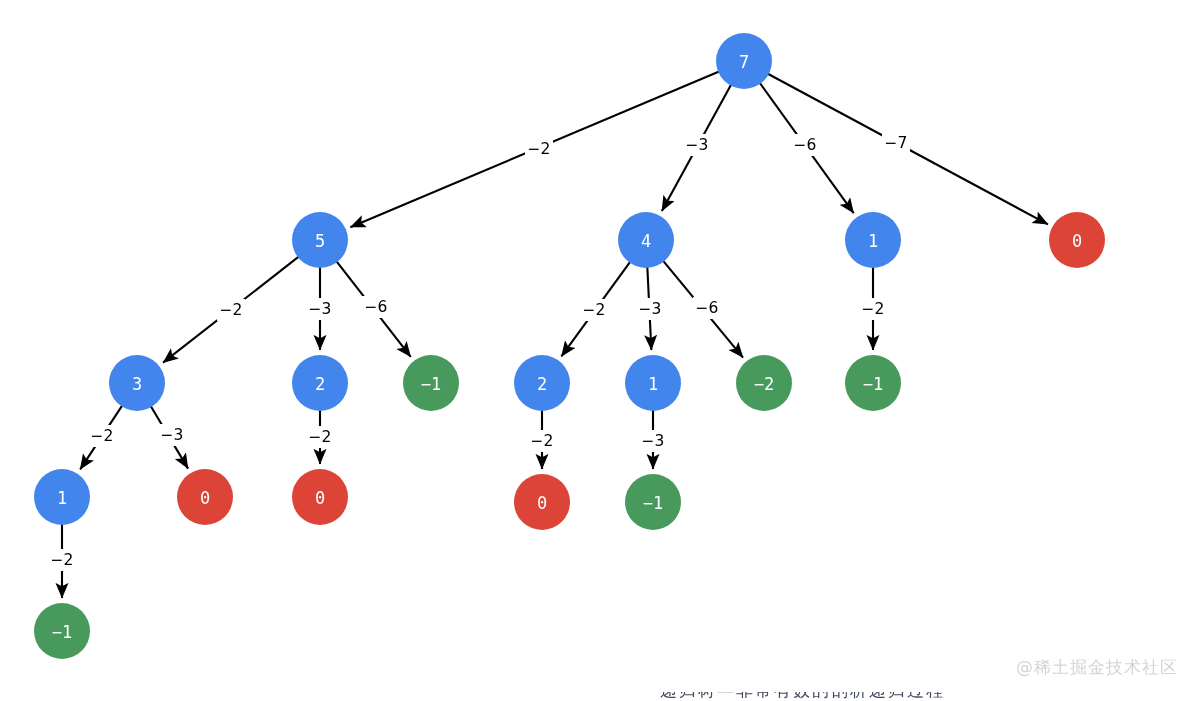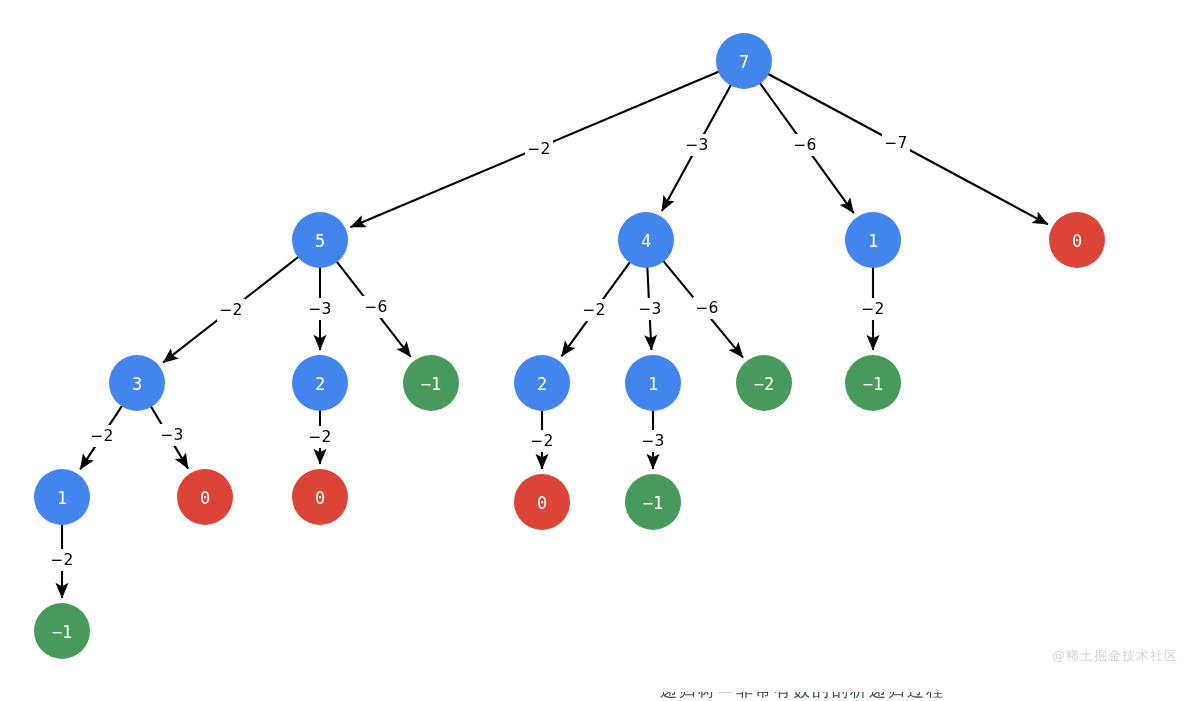--- a/index.html
+++ b/index.html
@@ -44,24 +44,24 @@
   .edge-label {
     fill: #000000;
     font-family: "DejaVu Sans", sans-serif;
     font-size: 15.5px;
     text-anchor: middle;
     dominant-baseline: central;
   }
   .watermark {
     position: absolute;
     right: 14px;
-    bottom: 36px;
+    bottom: 22px;
     color: #d4d4d4;
     font-family: "DejaVu Sans", sans-serif;
-    font-size: 13px;
+    font-size: 17px;
     letter-spacing: 1px;
     white-space: nowrap;
     user-select: none;
   }
   .bottom-clip {
     position: absolute;
     left: 0;
     bottom: 0;
     width: 1192px;
     height: 9px;

